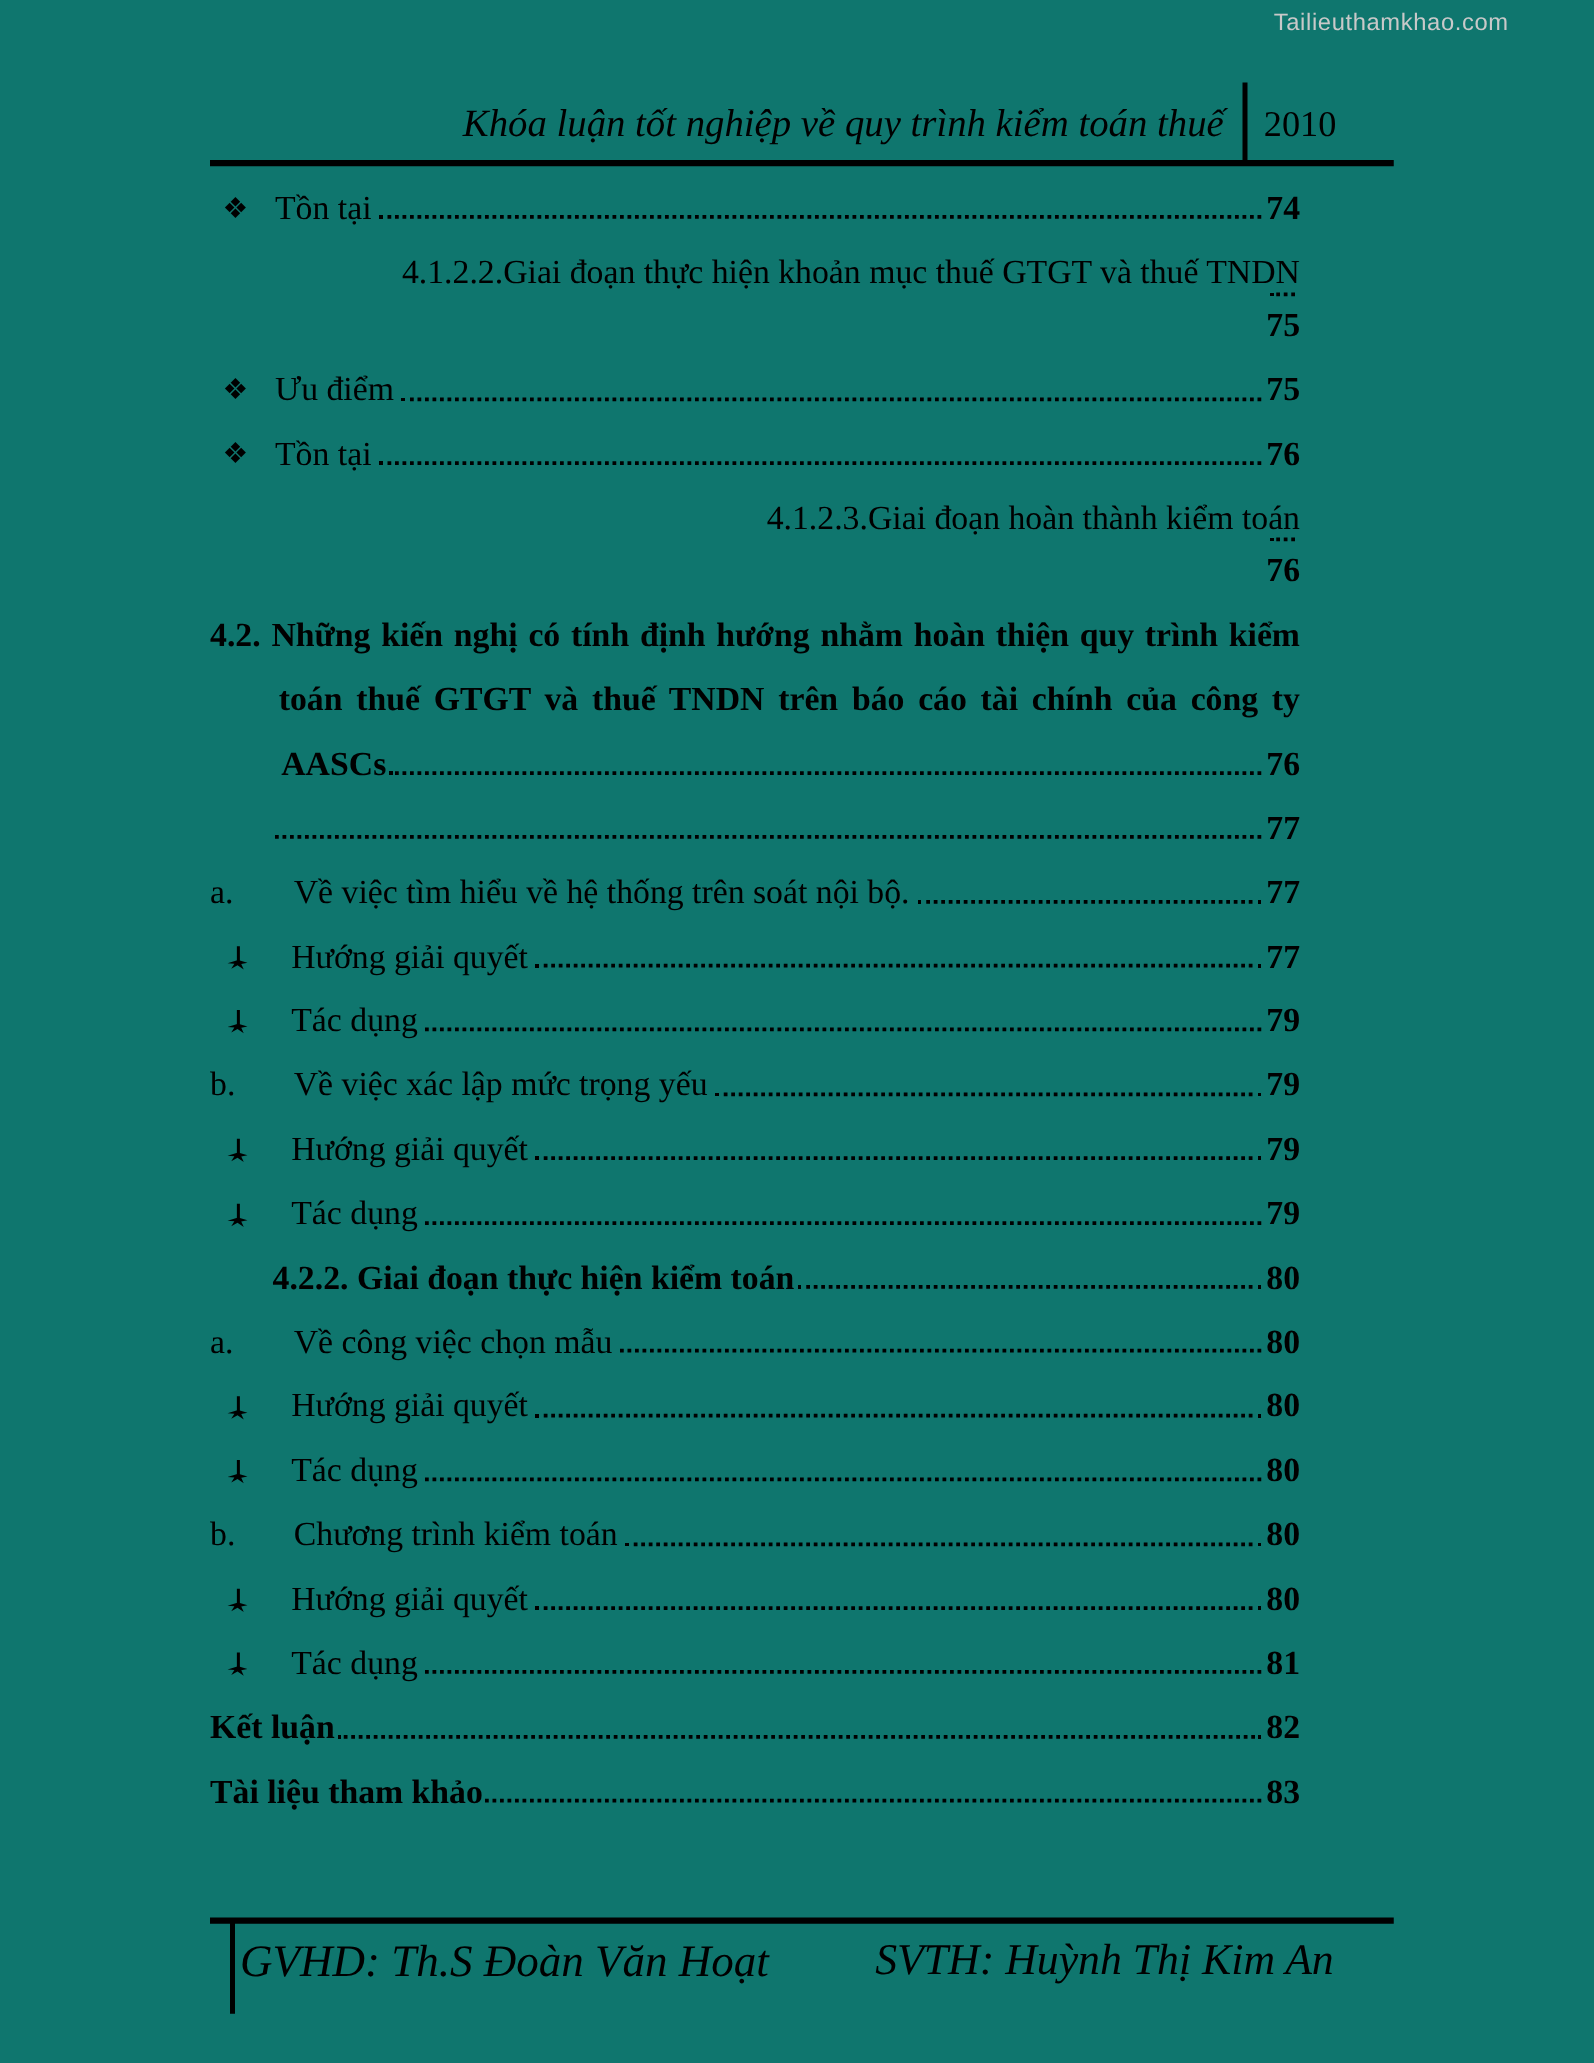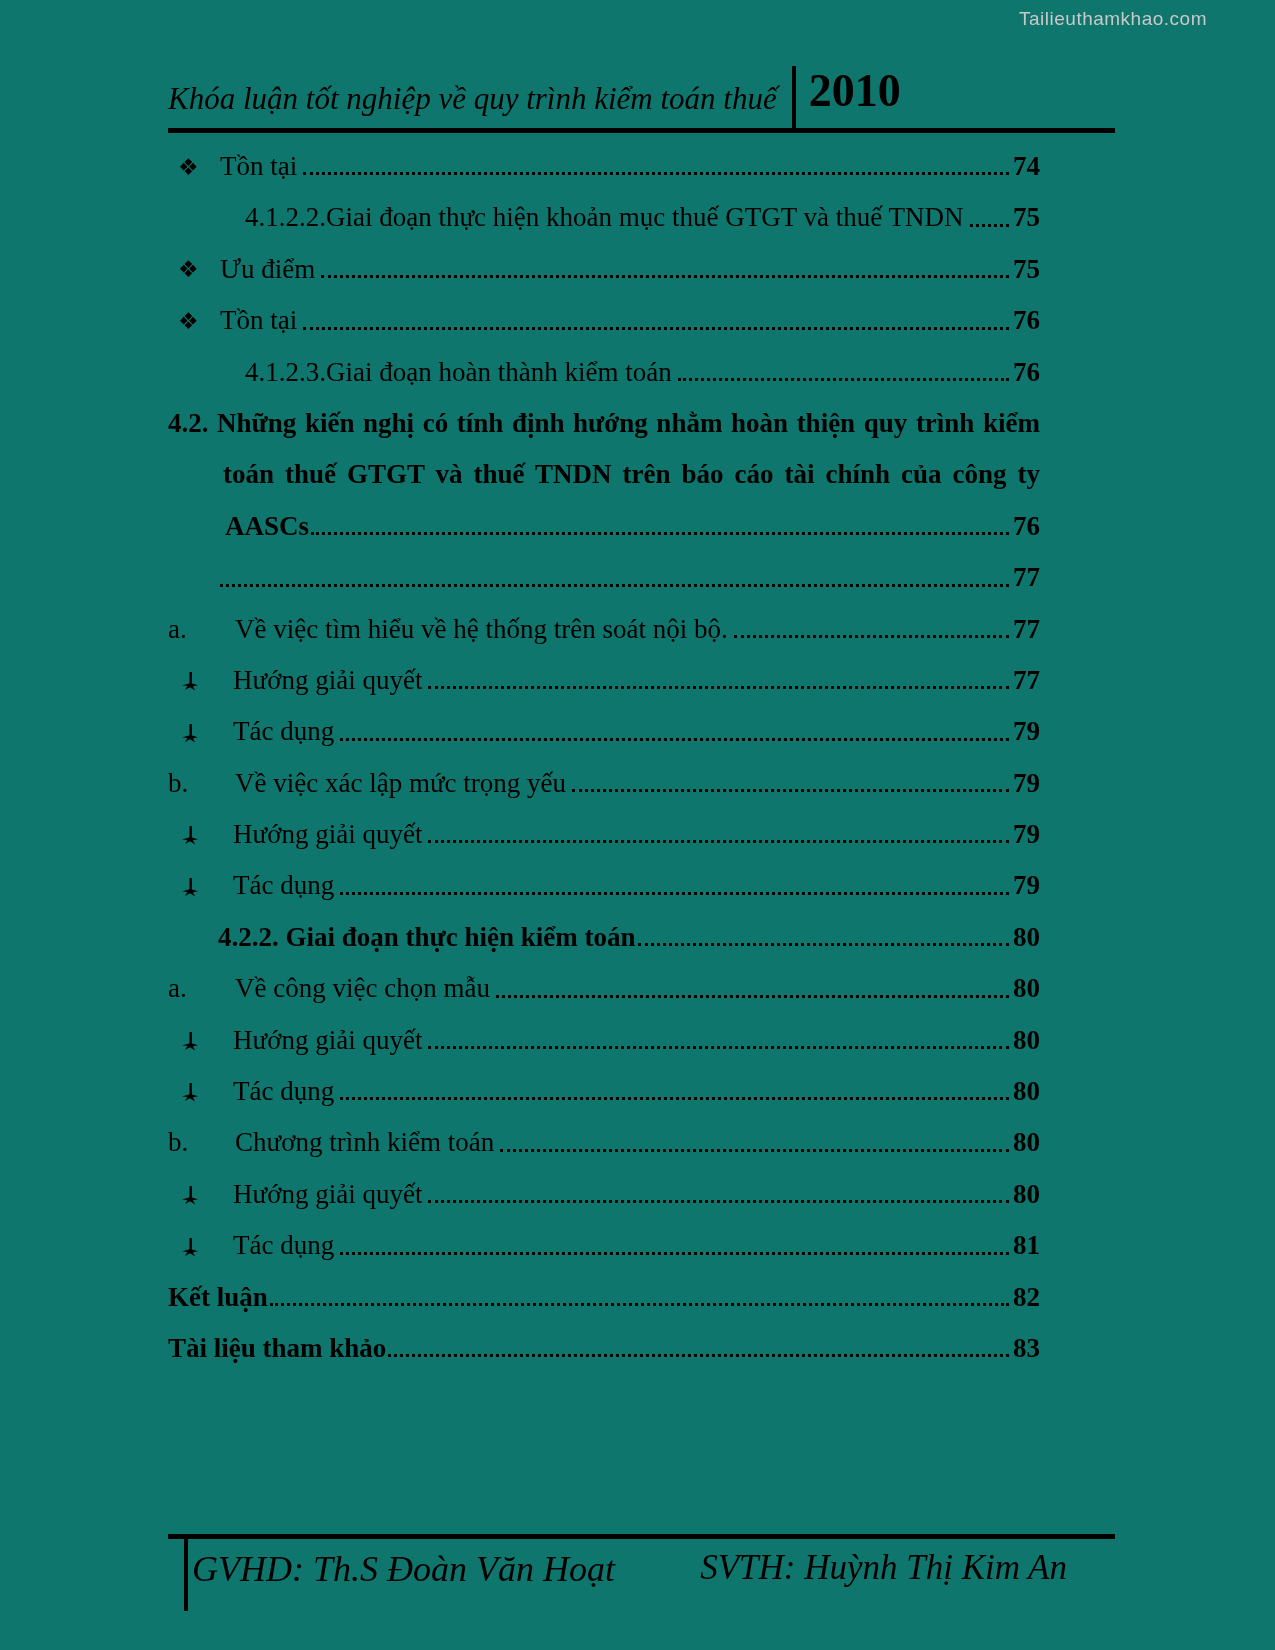--- a/index.html
+++ b/index.html
@@ -15,39 +15,39 @@
   .watermark{
     position:absolute;top:8px;right:68px;
     font-family:"Liberation Sans","DejaVu Sans",sans-serif;
     font-size:19px;color:#c9c9c9;letter-spacing:.5px;
   }
   
   .header{
     position:absolute;left:168px;top:66px;width:947px;
     border-bottom:5px solid #000;padding-bottom:6px;
   }
-  .header-row{display:flex;align-items:flex-end;min-height:56px;}
+  .header-row{display:flex;justify-content:flex-end;align-items:flex-end;min-height:56px;}
   .thesis-title{
     font-style:italic;font-size:31px;line-height:1.1;
     padding-bottom:6px;white-space:nowrap;
   }
   .header-divider{width:4px;background:#000;height:62px;margin:0 13px -6px 15px;flex:0 0 auto;}
-  .year-badge{font-weight:bold;font-size:46px;line-height:1.1;padding-bottom:5px;padding-right:46px;}
+  .year-badge{font-weight:normal;font-size:29px;line-height:1.1;padding-bottom:5px;padding-right:46px;}
   
   .toc{position:absolute;left:168px;top:150px;width:872px;font-size:27px;line-height:1.2;}
   .row{display:flex;align-items:flex-end;margin-bottom:19px;}
   .row .label{white-space:nowrap;}
   .marker{flex:0 0 auto;display:inline-flex;align-items:flex-end;}
   .diamond{padding-left:10px;}
   .diamond .marker{width:42px;font-family:"DejaVu Sans",sans-serif;font-size:23px;line-height:1.3;}
   .arrow{padding-left:12px;}
   .arrow .marker{width:53px;}
   .arrow .marker svg{margin-bottom:3px;}
   .letter .marker{width:67px;}
-  .sub{padding-left:77px;}
+  .sub{padding-left:77px;flex-direction:column;}
   .heading{padding-left:50px;font-weight:bold;}
   .end{font-weight:bold;}
   .dots{flex:1 1 auto;border-bottom:3px dotted #000;margin:0 4px 7px 6px;align-self:flex-end;min-width:20px;}
   .heading .dots,.end .dots,.h42-last .dots{border-bottom-width:3.5px;border-bottom-style:dotted;margin-left:2px;}
   .pnum{flex:0 0 auto;font-weight:bold;}
   
   .h42{font-weight:bold;}
   .h42-line{text-align:justify;text-align-last:justify;margin-bottom:19px;line-height:1.2;}
   .h42-line.l2{padding-left:55px;}
   .h42-last{padding-left:57px;font-weight:bold;}

